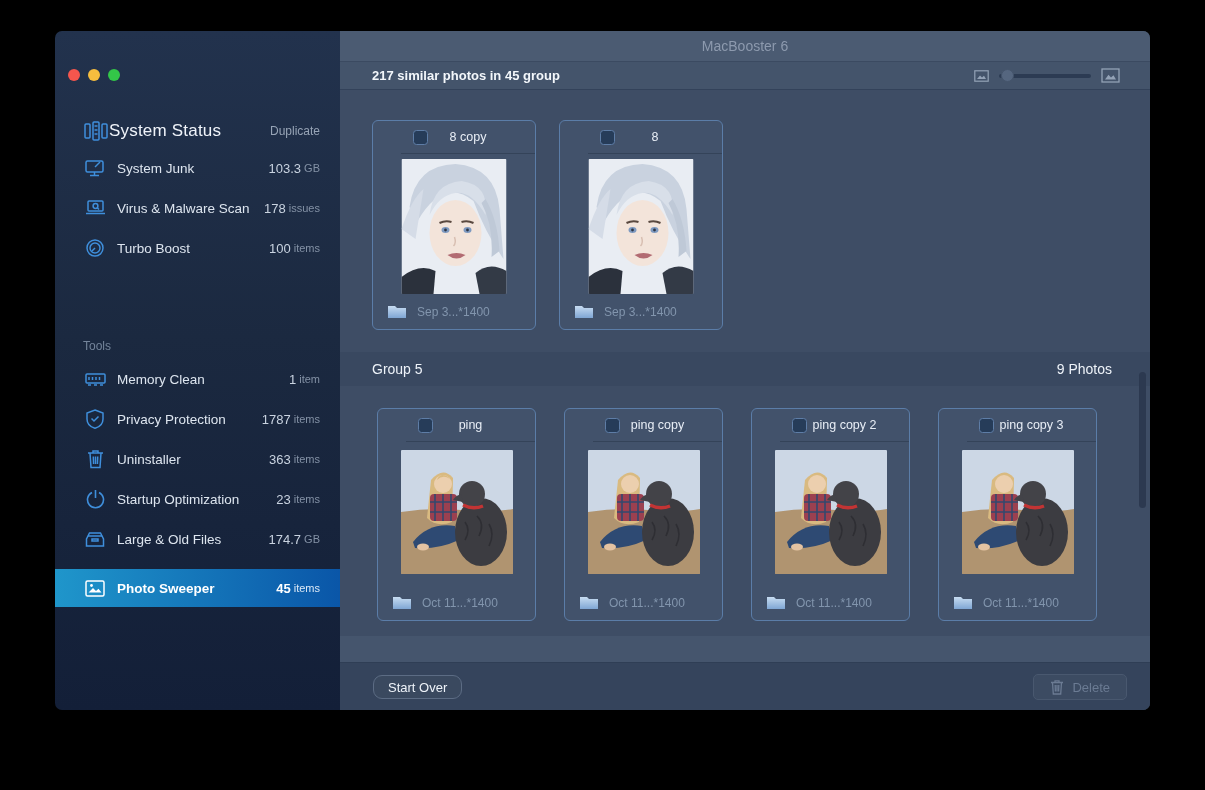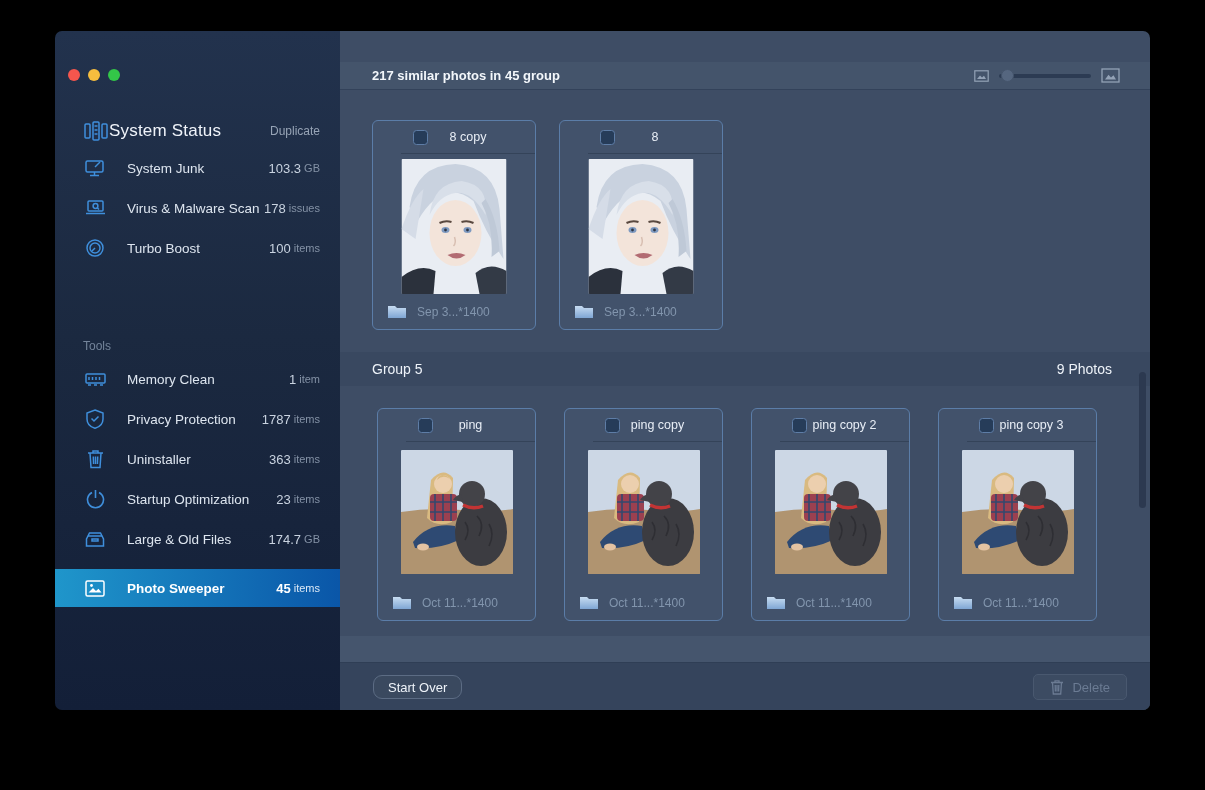--- a/index.html
+++ b/index.html
@@ -17,21 +17,21 @@
   .traffic { position:absolute; top:38px; left:13px; display:flex; gap:8px; }
   .tl { width:12px; height:12px; border-radius:50%; }
   .tl.red{ background:#f5564d; } .tl.yellow{ background:#f6bd3e; } .tl.green{ background:#33c748; }
 
   .sb-header { position:absolute; top:88px; left:28px; right:20px; display:flex; align-items:center; }
   .sb-header .ttl { color:#f0f4fa; font-size:17px; letter-spacing:.2px; }
   .sb-header .badge { margin-left:auto; color:#97a4b6; font-size:12px; }
 
   .sb-row { position:absolute; left:28px; right:20px; height:28px; display:flex; align-items:center; cursor:default; }
   .sb-icon { width:24px; height:24px; display:flex; align-items:center; justify-content:center; flex:0 0 24px; }
-  .sb-label { color:#dde5ef; font-size:13.5px; margin-left:20px; white-space:nowrap; }
+  .sb-label { color:#dde5ef; font-size:13.5px; margin-left:10px; white-space:nowrap; }
   .sb-val { margin-left:auto; color:#c9d3e0; font-size:13px; }
   .sb-unit { color:#8492a6; font-size:11px; margin-left:3px; }
   .tools-label { position:absolute; top:308px; left:28px; color:#74849a; font-size:12px; }
 
   .sb-row.selected { left:0; right:0; height:38px; padding:0 20px 0 28px;
                      background:linear-gradient(90deg,#1f96cb 0%,#0a56a8 100%); }
   .sb-row.selected .sb-label,
   .sb-row.selected .sb-val { color:#ffffff; font-weight:bold; }
   .sb-row.selected .sb-unit { color:#dce9f6; }
 
@@ -242,20 +242,23 @@
         </svg>
       </span>
       <span class="sb-label">Photo Sweeper</span>
       <span class="sb-val">45</span>
       <span class="sb-unit">items</span>
     </div>
   </div>
 
   <div class="main">
 
+    <div class="titlebar">
+      <span>MacBooster 6</span>
+    </div>
 
     <div class="hdrstrip dots">
       <span class="summary">217 similar photos in 45 group</span>
       <div class="zoomctl">
         <span>
           <svg width="15" height="12" viewBox="0 0 15 12" fill="none" stroke="#93a2b6" stroke-width="1.2">
             <rect x="0.8" y="0.8" width="13.4" height="10.4"></rect>
             <path d="M3 9 L6 5.5 L8 7.5 L10 5.8 L12 9 Z" fill="#93a2b6" stroke="none"></path>
           </svg>
         </span>

